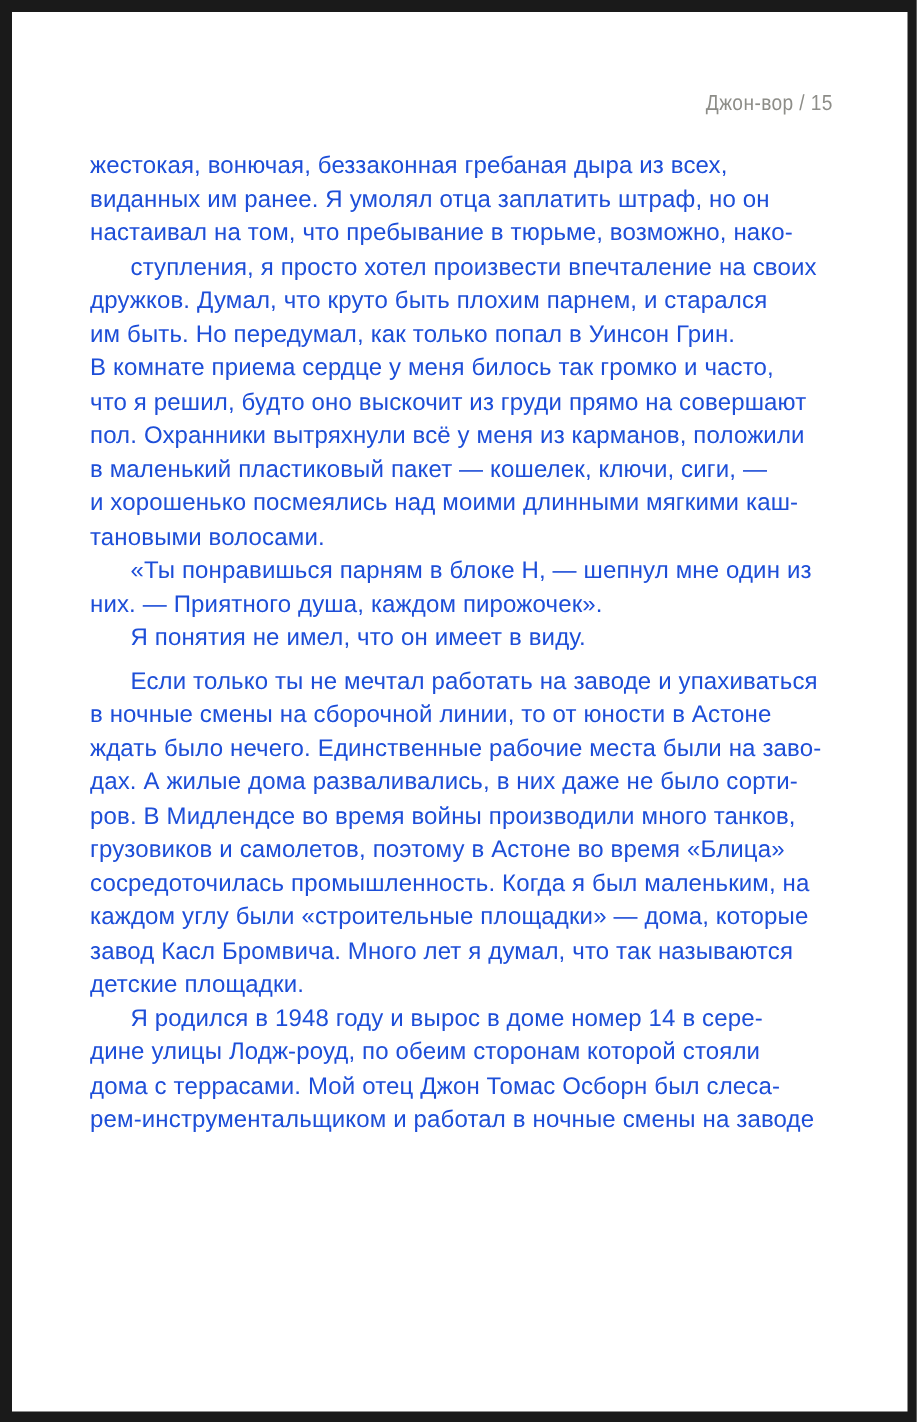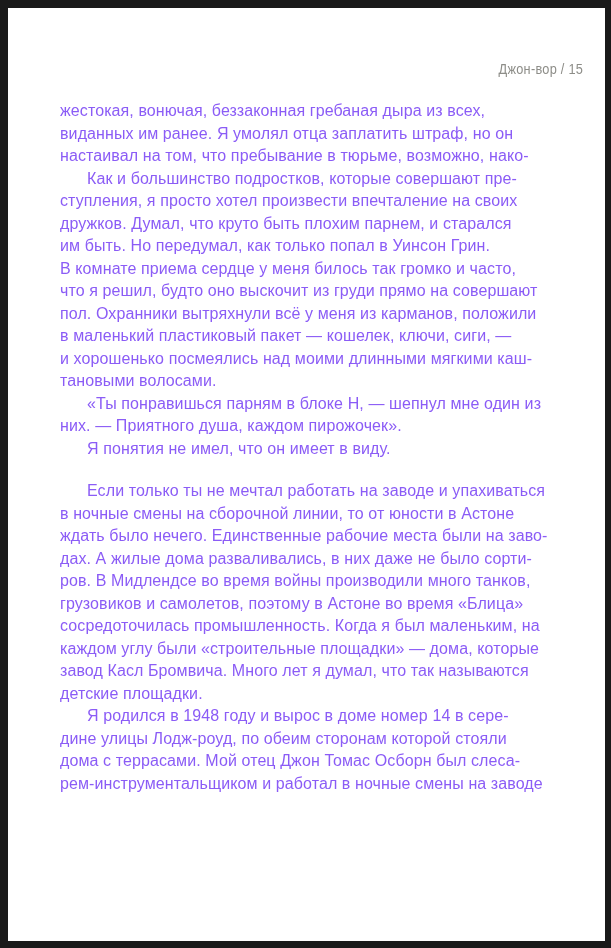--- a/index.html
+++ b/index.html
@@ -10,21 +10,21 @@
     background: #101010;
     font-family: "Liberation Sans", "DejaVu Sans", sans-serif;
   }
   .paper {
     position: absolute;
     inset: 0;
     box-sizing: border-box;
     border: solid #1a1a1a;
     border-width: 8px 6px 7px 8px;
     background: #ffffff;
-    padding: 52px 22px 0 52px;
+    padding: 52px 50px 0 52px;
     overflow: hidden;
   }
   .header-row {
     text-align: right;
     height: 18px;
     line-height: 18px;
   }
   .running-header {
     display: inline-block;
     font-size: 14.5px;
@@ -34,42 +34,41 @@
     transform-origin: 100% 50%;
     white-space: nowrap;
   }
   .text-block {
     margin-top: 22px;
     color: #1d1d1d;
     font-size: 16px;
     line-height: 22.5px;
   }
   .para { margin: 0; }
-  .para.space-before { margin-top: 20px; }
+  .para.space-before { margin-top: 6px; }
   .para.indent .line:first-child { padding-left: 27px; }
   .line {
     white-space: nowrap;
     letter-spacing: 0.1px;
   }
 </style>
 </head>
 <body style="background: rgb(26, 26, 26);">
 
 <div class="paper" style="background: rgb(255, 255, 255); border-color: rgb(26, 26, 26);">
   <div class="header-row">
     <span class="running-header" style="color: rgb(141, 141, 136);">Джон-вор / 15</span>
   </div>
-  <div class="text-block" style="color: #8b5cf6;">
+  <div class="text-block" style="color: #1d4ed8;">
       <div class="para">
         <div class="line">жестокая, вонючая, беззаконная гребаная дыра из всех,</div>
         <div class="line">виданных им ранее. Я умолял отца заплатить штраф, но он</div>
         <div class="line">настаивал на том, что пребывание в тюрьме, возможно, нако-</div>
       </div>
       <div class="para indent">
-        <div class="line">Как и большинство подростков, которые совершают пре-</div>
         <div class="line">ступления, я просто хотел произвести впечталение на своих</div>
         <div class="line">дружков. Думал, что круто быть плохим парнем, и старался</div>
         <div class="line">им быть. Но передумал, как только попал в Уинсон Грин.</div>
         <div class="line">В комнате приема сердце у меня билось так громко и часто,</div>
         <div class="line">что я решил, будто оно выскочит из груди прямо на совершают</div>
         <div class="line">пол. Охранники вытряхнули всё у меня из карманов, положили</div>
         <div class="line">в маленький пластиковый пакет — кошелек, ключи, сиги, —</div>
         <div class="line">и хорошенько посмеялись над моими длинными мягкими каш-</div>
         <div class="line">тановыми волосами.</div>
       </div>

